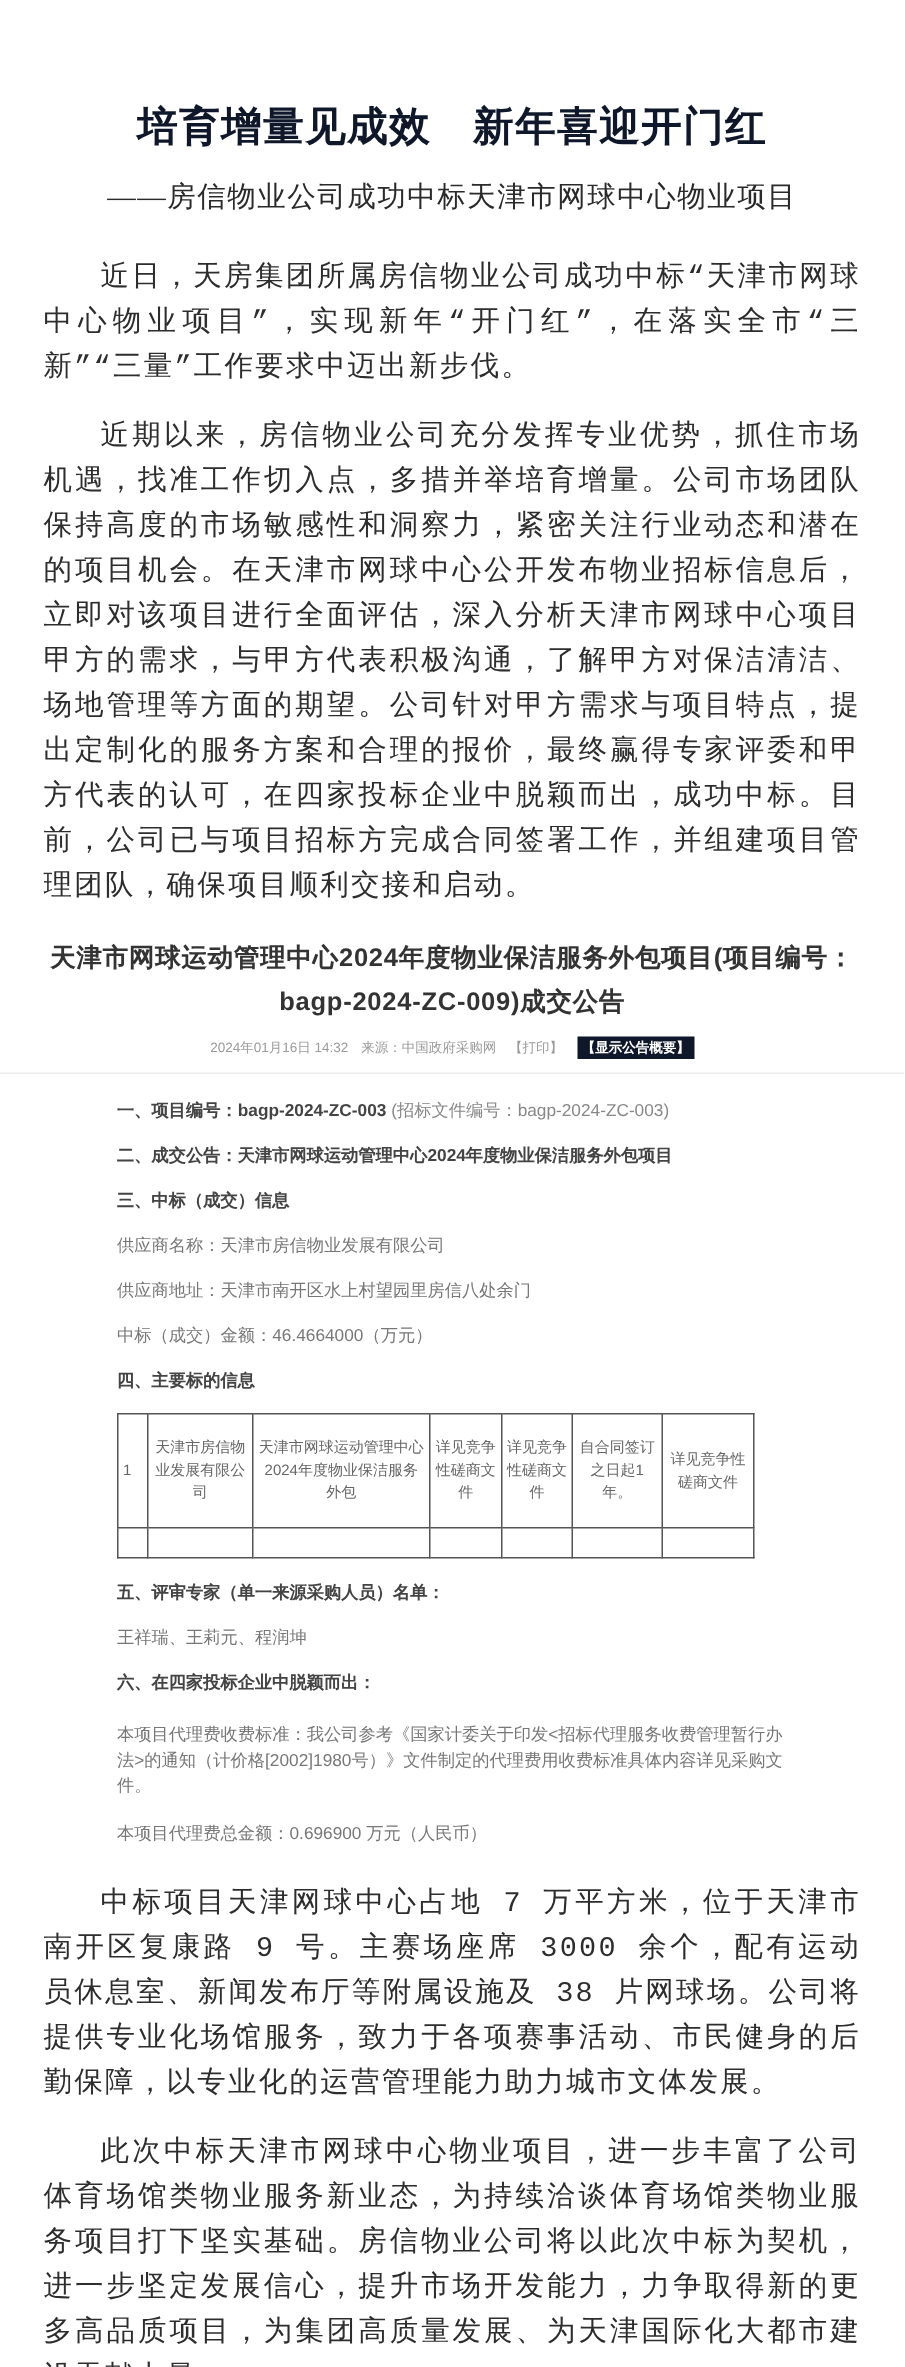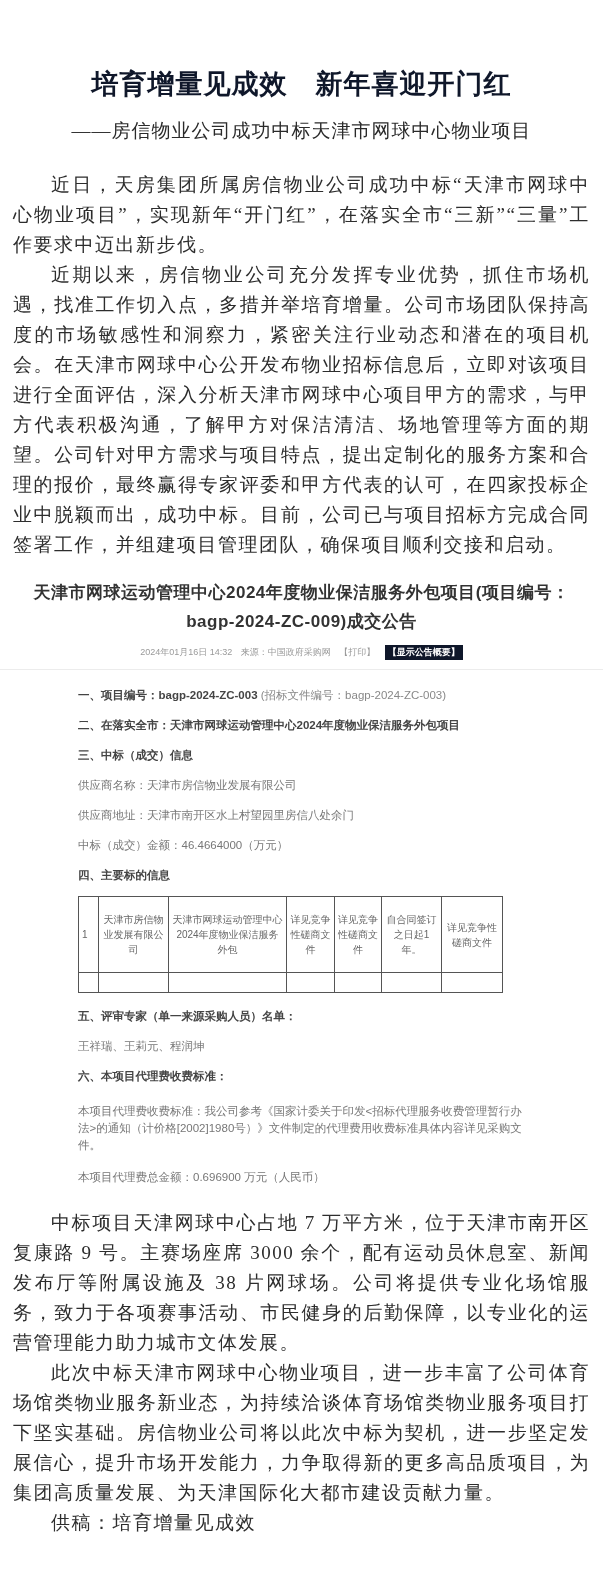--- a/index.html
+++ b/index.html
@@ -12,22 +12,22 @@
   .article-title {
     margin-top:66px; text-align:center;
     font-size:27px; font-weight:700; color:#0f172a; letter-spacing:1px;
   }
   .article-subtitle {
     margin-top:16px; text-align:center;
     font-size:19px; color:#2a2a2a; letter-spacing:1px;
   }
   .article-body { padding:0 13px; font-size:19px; color:#2d2d2d; }
   .article-body p {
-    margin:0; line-height:30px; letter-spacing:1.5px;
-    text-align:justify; text-indent:2em;
+    margin:16px; line-height:30px; letter-spacing:1.5px;
+    text-align:justify; text-indent:2em;font-family:Liberation Mono, monospace;
   }
   .article-body p.first { margin-top:26px; }
   .article-body p.after-ann { margin-top:24px; }
   
   .ann { margin-top:18px; font-family:"Liberation Sans","DejaVu Sans",sans-serif; }
   .ann-title {
     padding:0 14px; text-align:center;
     font-size:17px; font-weight:700; color:#333; line-height:29px; letter-spacing:0.5px;
   }
   .ann-meta {
@@ -80,21 +80,21 @@
       <span>来源：中国政府采购网</span>
       <span>【打印】</span>
       <span class="badge">【显示公告概要】</span>
     </div>
 
     <div class="ann-body">
       <div class="ann-line">
         <span class="ann-h">一、项目编号：bagp-2024-ZC-003</span>
         <span class="ann-note">(招标文件编号：bagp-2024-ZC-003)</span>
       </div>
-      <div class="ann-line ann-h">二、在落实全市：天津市网球运动管理中心2024年度物业保洁服务外包项目</div>
+      <div class="ann-line ann-h">二、成交公告：天津市网球运动管理中心2024年度物业保洁服务外包项目</div>
       <div class="ann-line ann-h">三、中标（成交）信息</div>
       <div class="ann-line ann-t">供应商名称：天津市房信物业发展有限公司</div>
       <div class="ann-line ann-t">供应商地址：天津市南开区水上村望园里房信八处余门</div>
       <div class="ann-line ann-t">中标（成交）金额：46.4664000（万元）</div>
       <div class="ann-line ann-h">四、主要标的信息</div>
 
       <table class="ann-table">
         <colgroup>
           <col style="width:20px">
             <col style="width:70px">
@@ -121,21 +121,21 @@
           <td></td>
           <td></td>
           <td></td>
           <td></td>
         </tr>
       </tbody>
         </table>
 
       <div class="ann-line ann-h">五、评审专家（单一来源采购人员）名单：</div>
       <div class="ann-line ann-t">王祥瑞、王莉元、程润坤</div>
-      <div class="ann-line ann-h">六、本项目代理费收费标准：</div>
+      <div class="ann-line ann-h">六、在四家投标企业中脱颖而出：</div>
       <div class="ann-para">本项目代理费收费标准：我公司参考《国家计委关于印发&lt;招标代理服务收费管理暂行办法&gt;的通知（计价格[2002]1980号）》文件制定的代理费用收费标准具体内容详见采购文件。</div>
       <div class="ann-line ann-t">本项目代理费总金额：0.696900 万元（人民币）</div>
     </div>
   </div>
 
   <div class="article-body">
     <p class="after-ann">中标项目天津网球中心占地 7 万平方米，位于天津市南开区复康路 9 号。主赛场座席 3000 余个，配有运动员休息室、新闻发布厅等附属设施及 38 片网球场。公司将提供专业化场馆服务，致力于各项赛事活动、市民健身的后勤保障，以专业化的运营管理能力助力城市文体发展。</p>
     <p>此次中标天津市网球中心物业项目，进一步丰富了公司体育场馆类物业服务新业态，为持续洽谈体育场馆类物业服务项目打下坚实基础。房信物业公司将以此次中标为契机，进一步坚定发展信心，提升市场开发能力，力争取得新的更多高品质项目，为集团高质量发展、为天津国际化大都市建设贡献力量。</p>
     <p>供稿：培育增量见成效</p>
   </div>

